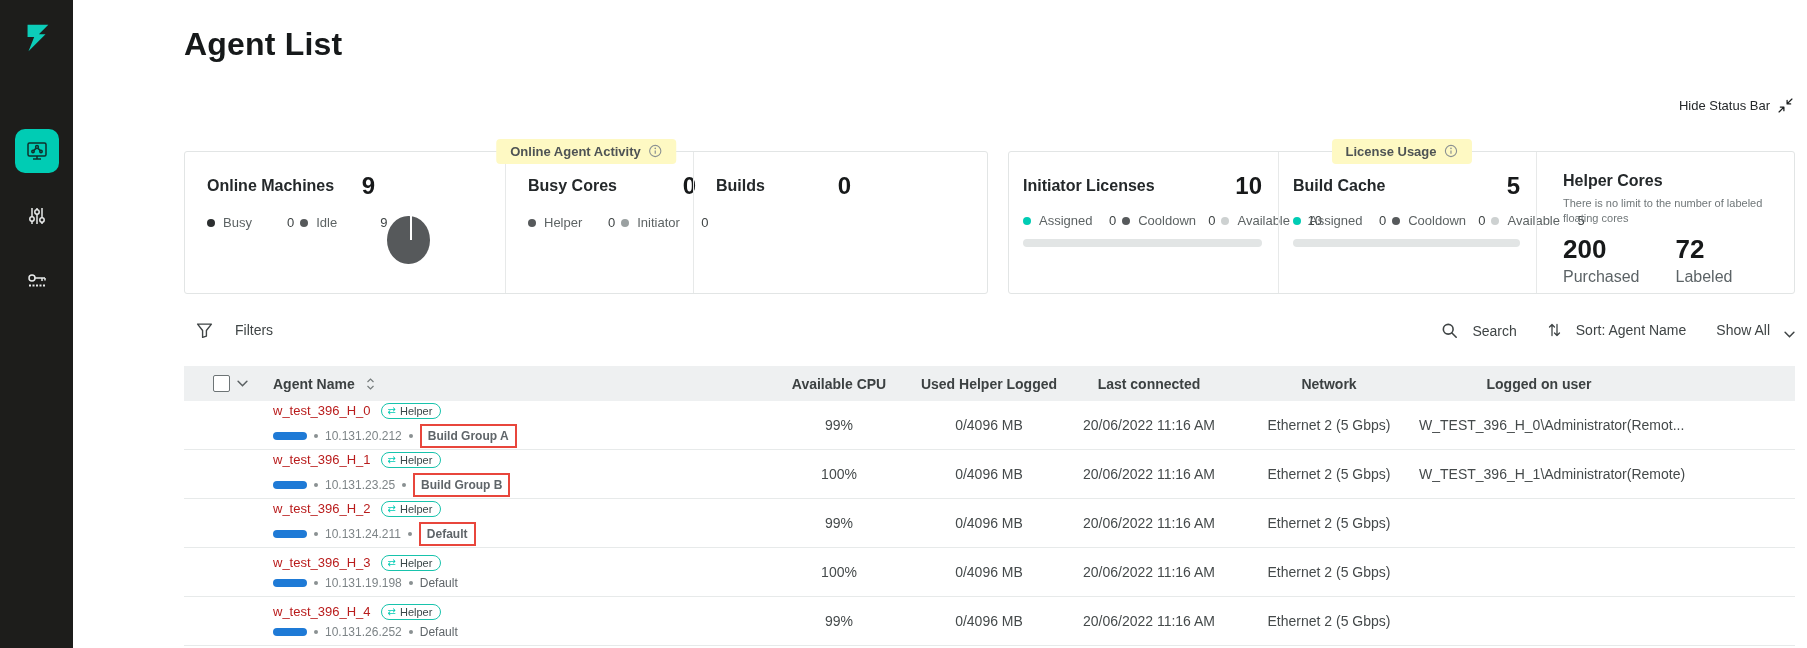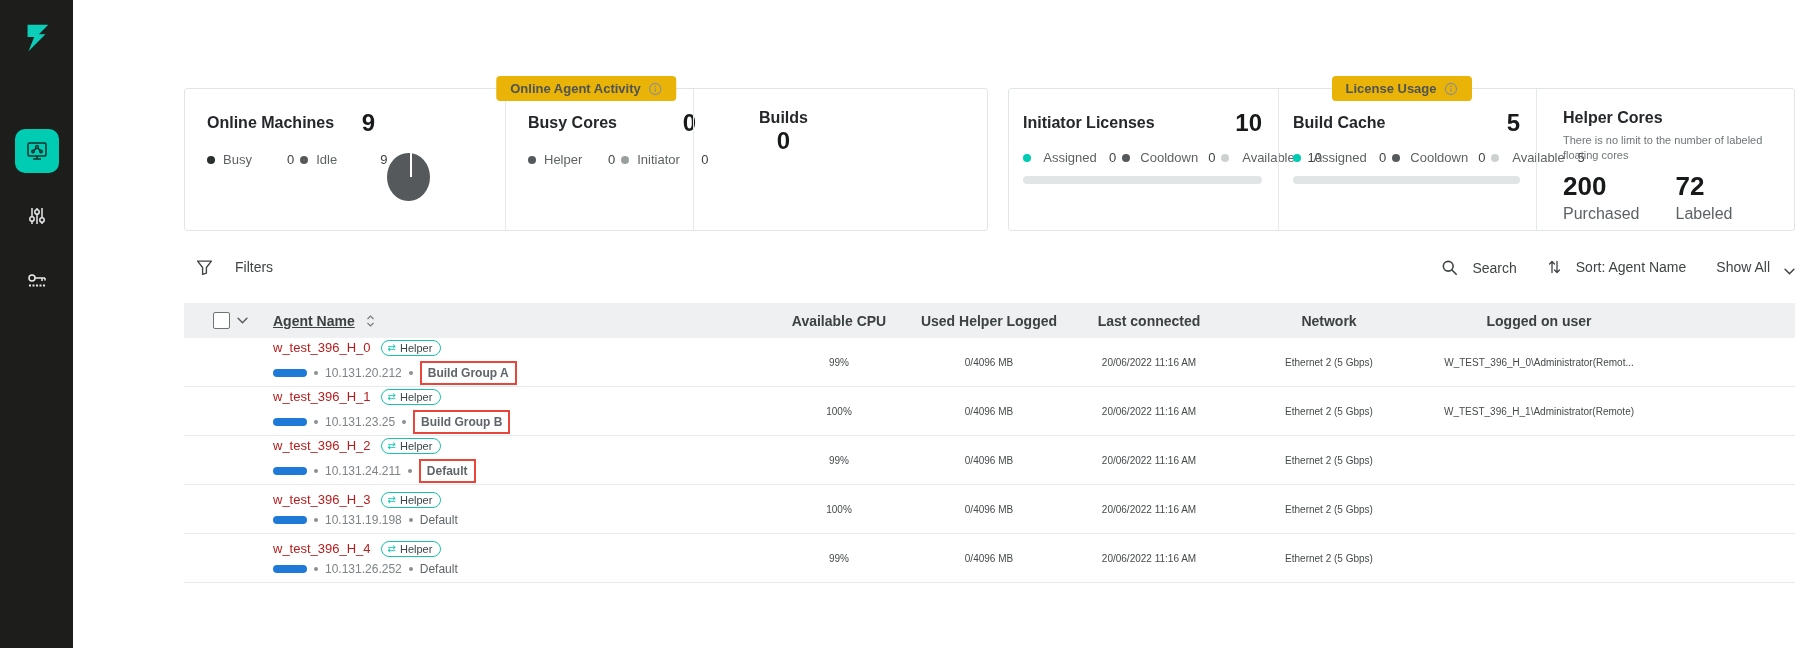--- a/index.html
+++ b/index.html
@@ -20,36 +20,36 @@
   
   .main{flex:1;position:relative;padding:0 12px 0 111px;}
   h1{font-size:32px;font-weight:700;color:#16191a;padding-top:26px;letter-spacing:.2px;}
   .hide-bar{position:absolute;top:98px;right:14px;display:flex;align-items:center;gap:8px;font-size:13px;color:#25282a;cursor:pointer;}
 
   
   .panels{display:flex;gap:20px;margin-top:88px;}
   .panel{position:relative;border:1px solid #e2e5e5;border-radius:3px;height:143px;background:#fff;}
   .panel-activity{width:804px;flex:0 0 804px;}
   .panel-license{flex:1;}
-  .panel-tab{position:absolute;top:-13px;left:50%;transform:translateX(-50%);background:#eab308;border-radius:4px;padding:5px 14px;font-size:13px;font-weight:700;color:#4e5354;display:flex;align-items:flex-end;gap:7px;white-space:nowrap;}
+  .panel-tab{position:absolute;top:-13px;left:50%;transform:translateX(-50%);background:#fef9c3;border-radius:4px;padding:5px 14px;font-size:13px;font-weight:700;color:#4e5354;display:flex;align-items:flex-start;gap:7px;white-space:nowrap;}
   .panel-body{display:flex;height:100%;}
 
   .metric{padding:20px 0 0 22px;}
   .m-machines{width:320px;flex:0 0 320px;}
   .m-cores{width:188px;flex:0 0 188px;border-left:1px solid #e7e9e9;}
   .m-builds{flex:1;border-left:1px solid #e7e9e9;}
   .metric-head{display:flex;justify-content:space-between;align-items:center;width:168px;}
-  .m-builds .metric-head{width:135px;padding-left:0;flex-direction:column;}
+  .m-builds .metric-head{width:135px;padding-left:0;}
   .metric-label{font-size:16px;font-weight:700;color:#24282a;white-space:nowrap;}
   .metric-value{font-size:24px;font-weight:700;color:#17191a;}
   .metric-body{display:flex;margin-top:16px;align-items:flex-start;}
   .legend{display:flex;flex-direction:row;gap:6px;}
   .legend-item{display:flex;align-items:center;gap:8px;font-size:13px;color:#5d6364;height:13px;}
   .llabel{min-width:56px;}
-  .lic .llabel{min-width:62px;text-align:center;}
+  .lic .llabel{min-width:62px;}
   .lval{color:#3f4445;}
   .ldot{width:8px;height:8px;border-radius:50%;flex:0 0 8px;}
   .d-busy{background:#2c2f30;} .d-idle{background:#56595B;}
   .d-helper{background:#56595B;} .d-initiator{background:#9aa0a1;}
   .d-assigned{background:var(--accent);} .d-cooldown{background:#56595B;} .d-available{background:#cdd1d1;}
   .donut{width:48px;height:48px;border-radius:50%;position:relative;margin-left:auto;}
   .donut-dark{background:var(--donut-dark);margin-right:75px;}
   .donut-dark::after{content:"";position:absolute;left:23px;top:0;width:2px;height:24px;background:#fff;}
   .donut-empty{background:var(--donut-empty);margin-right:18px;}
 
@@ -71,24 +71,24 @@
   .tool-right{display:flex;align-items:center;gap:30px;font-size:14px;color:#3f4445;}
   .tool-group{display:flex;align-items:flex-end;gap:14px;cursor:pointer;}
 
   
   .table{margin-top:16px;}
   .thead,.trow{display:grid;grid-template-columns:80px 495px 160px 140px 180px 180px 240px 1fr;align-items:center;}
   .thead{background:#eef0f1;height:35px;font-size:14px;font-weight:700;color:#3c4142;}
   .trow{height:49px;border-bottom:1px solid #e7eaea;background:#fff;}
   .c-check{display:flex;align-items:center;gap:7px;padding-left:29px;}
   .checkbox{width:17px;height:17px;border:1.6px solid #6d7476;border-radius:2px;background:#fff;display:inline-block;cursor:pointer;}
-  .th-agent{display:flex;align-items:center;gap:11px;padding-left:9px;cursor:pointer;text-decoration:underline;}
+  .th-agent{display:flex;align-items:center;gap:11px;padding-left:9px;cursor:pointer;}
   .c-cpu,.c-cache,.c-conn,.c-net,.c-user{text-align:center;}
   .th{cursor:pointer;}
-  .cell{font-size:10px;color:#454a4b;}
+  .cell{font-size:14px;color:#454a4b;}
   .c-agent{padding-left:9px;}
   .agent-line1{display:flex;align-items:center;gap:10px;}
   .agent-name{font-size:13px;color:#b91c1c;cursor:pointer;}
   .badge{display:inline-flex;align-items:center;gap:4px;border:1px solid #18c3ac;border-radius:9px;padding:1px 8px 1px 6px;font-size:11px;color:#3a4648;}
   .badge-ico{color:var(--accent);font-size:10px;line-height:1;}
   .agent-line2{display:flex;align-items:center;gap:7px;margin-top:5px;}
   .cpu-bar{width:34px;height:8px;border-radius:4px;background:var(--bar-blue);display:inline-block;}
   .sep-dot{width:4px;height:4px;border-radius:50%;background:#8a9092;display:inline-block;}
   .ip{font-size:12px;color:#7d8487;}
   .group{font-size:12px;color:#5f6569;}
@@ -126,20 +126,21 @@
       <svg width="24" height="24" viewBox="0 0 24 24" fill="none" stroke="currentColor" stroke-width="1.5">
         <circle cx="7" cy="9" r="3"></circle>
         <path d="M10 9h10 M17 9v3 M20 9v2.5"></path>
         <path d="M4 16.5h2 M7.5 16.5h2 M11 16.5h2 M14.5 16.5h2 M18 16.5h2" stroke-width="2"></path>
       </svg>
     </div>
   </nav>
 </aside>
 
 <main class="main">
+  <h1>Agent List</h1>
 
   <div class="hide-bar">
     <span>Hide Status Bar</span>
     <svg width="15" height="15" viewBox="0 0 14 14" fill="none" stroke="#1d2021" stroke-width="1.2" stroke-linecap="round">
       <path d="M13 1 L8.5 5.5 M8.5 5.5V2.2 M8.5 5.5h3.3 M1 13 L5.5 8.5 M5.5 8.5v3.3 M5.5 8.5H2.2"></path>
     </svg>
   </div>
 
   <div class="panels">
 

